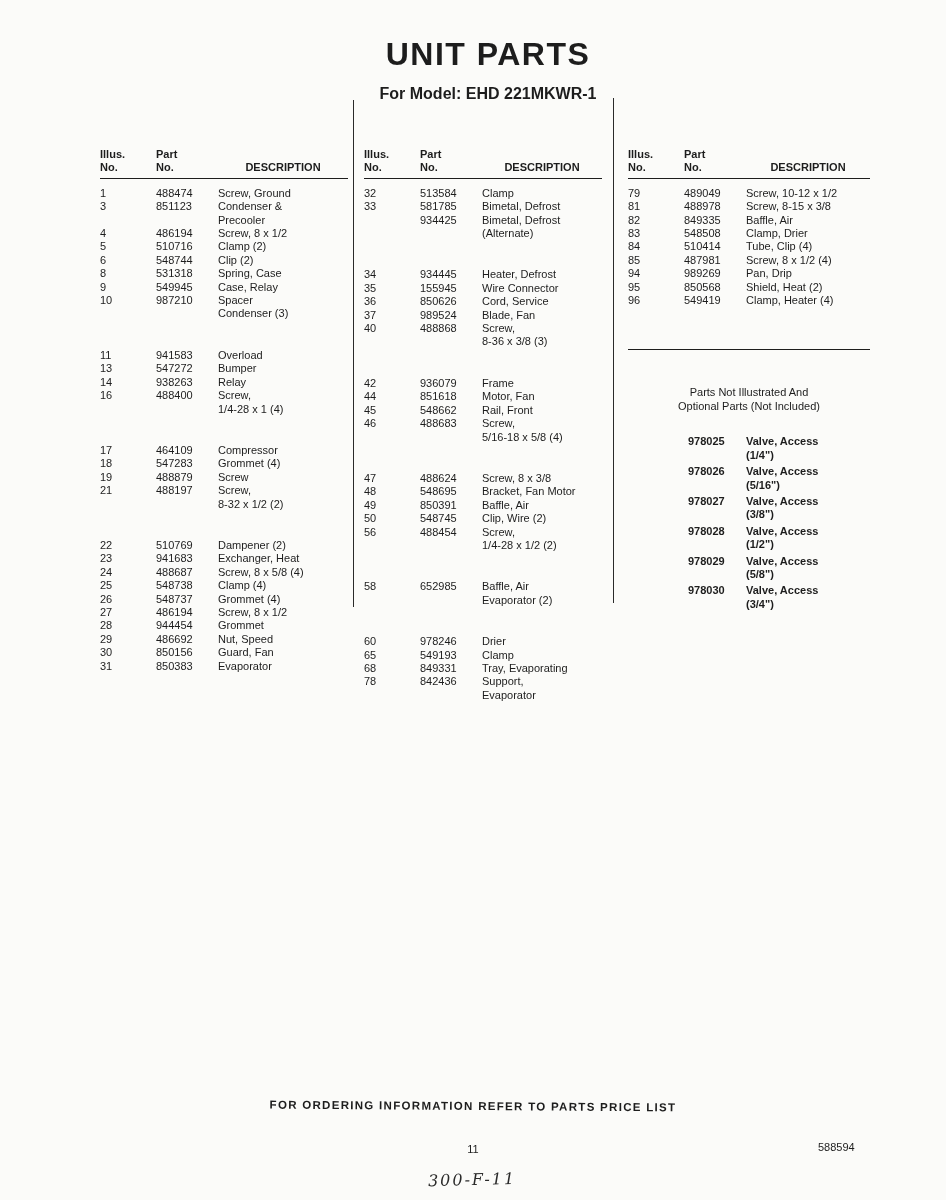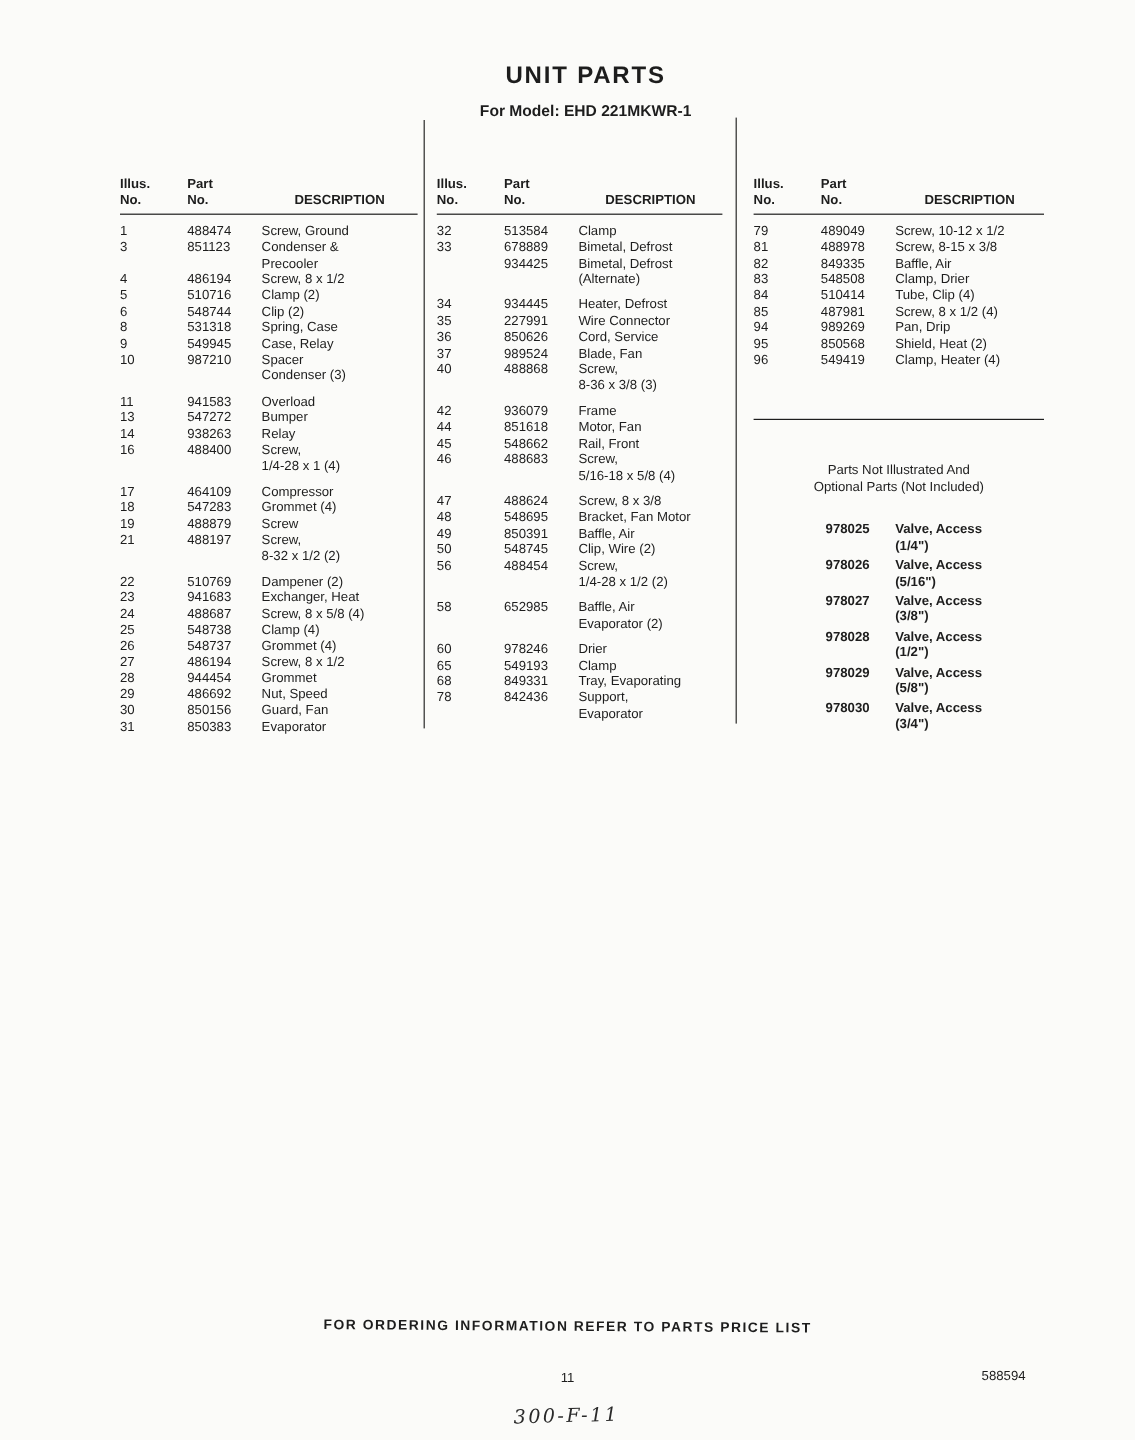--- a/index.html
+++ b/index.html
@@ -5,45 +5,45 @@
   * { box-sizing: border-box; margin: 0; padding: 0; }
   html,body { width: 946px; height: 1200px; }
   body {
     background: #fbfbf9;
     color: #1d1d1d;
     font-family: "Liberation Sans", sans-serif;
     position: relative;
     overflow: hidden;
   }
   .title {
-    position: absolute; top: 52px; left: 30px; width: 916px;
-    text-align: center; font-size: 20px; font-weight: 700; letter-spacing: 1.5px;
+    position: absolute; top: 36px; left: 30px; width: 916px;
+    text-align: center; font-size: 32px; font-weight: 700; letter-spacing: 1.5px;
   }
   .subtitle {
     position: absolute; top: 85px; left: 30px; width: 916px;
-    text-align: center; font-size: 13px; font-weight: 700;
+    text-align: center; font-size: 16px; font-weight: 700;
   }
   .col { position: absolute; top: 100px; font-size: 11px; line-height: 13.4px; }
   #col1 { left: 100px; width: 248px; }
   #col2 { left: 364px; width: 238px; }
   #col3 { left: 628px; width: 242px; }
   .vdiv { position: absolute; width: 1px; background: #2a2a2a; }
   #vdiv1 { left: 353px; top: 100px; height: 507px; }
   #vdiv2 { left: 613px; top: 98px; height: 505px; }
   .col-header {
     display: flex; align-items: flex-end;
     border-bottom: 1.5px solid #1d1d1d;
     padding-bottom: 3px; font-weight: 700;
   }
   .h-illus { width: 56px; margin-top: 48px; }
   .h-part  { width: 62px; }
   .h-desc  { flex: 1; text-align: center; }
   .rows { margin-top: 8px; }
   .part-row { display: flex; }
-  .part-row.gap { margin-top: 8px; }
+  .part-row.gap { margin-top: 28px; }
   .c-illus { width: 56px; flex: none; }
   .c-part  { width: 62px; flex: none; }
   .c-desc  { flex: 1; }
   .optional { margin-top: 42px; }
   .opt-rule { border-top: 1px solid #1d1d1d; margin-bottom: 5px; }
   .opt-heading { text-align: center; margin-top: 36px; }
   .opt-rows { margin-top: 22px; }
   .opt-row { display: flex; padding-left: 60px; margin-bottom: 3px; font-weight: bold; }
   .o-part { width: 58px; flex: none; }
   .o-desc { flex: 1; }
@@ -290,21 +290,21 @@
   <div class="rows">
       <div class="part-row">
         <span class="c-illus">32</span>
         <span class="c-part">513584</span>
         <div class="c-desc">
           <div>Clamp</div>
         </div>
       </div>
       <div class="part-row">
         <span class="c-illus">33</span>
-        <span class="c-part">678889</span>
+        <span class="c-part">581785</span>
         <div class="c-desc">
           <div>Bimetal, Defrost</div>
         </div>
       </div>
       <div class="part-row">
         <span class="c-illus"></span>
         <span class="c-part">934425</span>
         <div class="c-desc">
           <div>Bimetal, Defrost</div>
           <div>(Alternate)</div>
@@ -312,21 +312,21 @@
       </div>
       <div class="part-row gap">
         <span class="c-illus">34</span>
         <span class="c-part">934445</span>
         <div class="c-desc">
           <div>Heater, Defrost</div>
         </div>
       </div>
       <div class="part-row">
         <span class="c-illus">35</span>
-        <span class="c-part">227991</span>
+        <span class="c-part">155945</span>
         <div class="c-desc">
           <div>Wire Connector</div>
         </div>
       </div>
       <div class="part-row">
         <span class="c-illus">36</span>
         <span class="c-part">850626</span>
         <div class="c-desc">
           <div>Cord, Service</div>
         </div>

